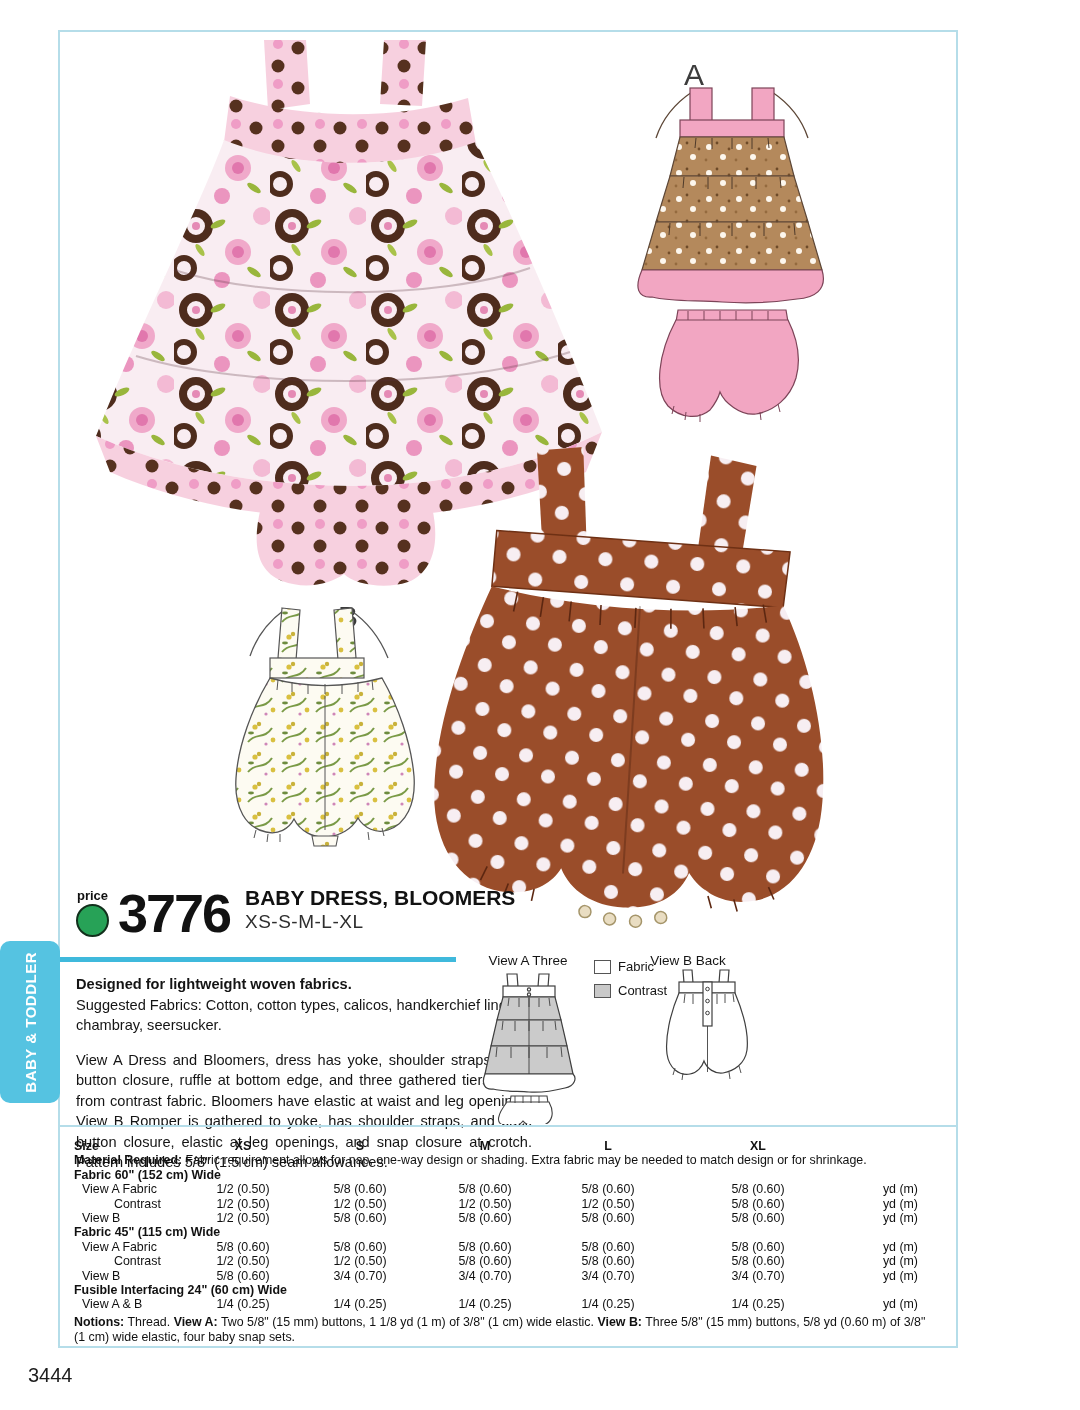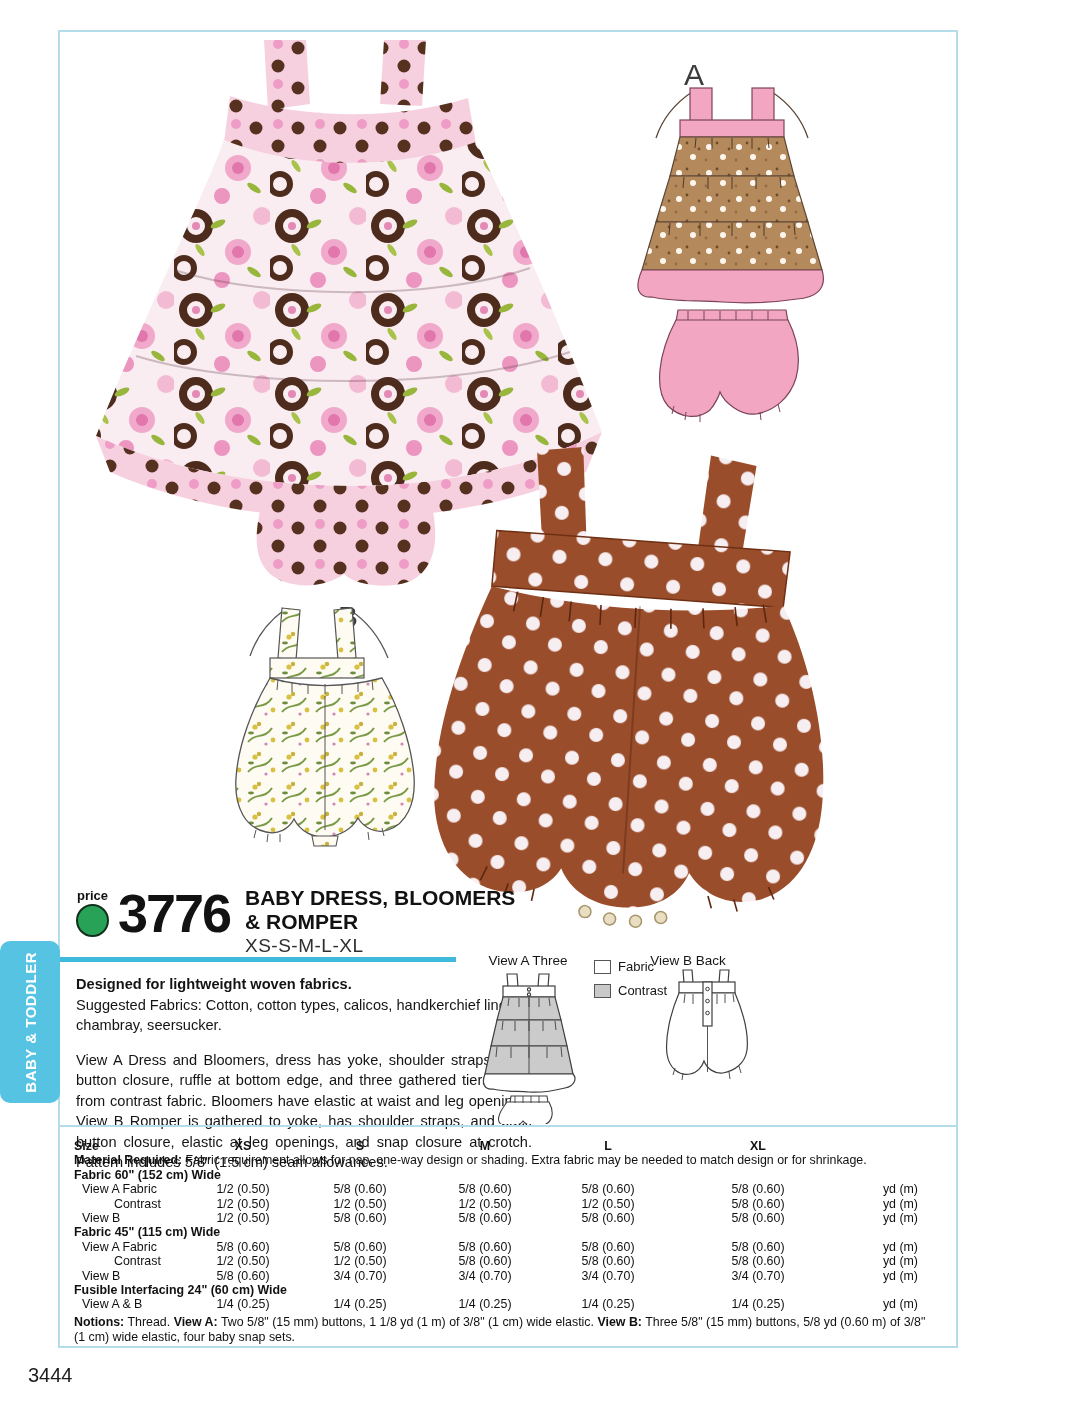--- a/index.html
+++ b/index.html
@@ -238,21 +238,20 @@
         <circle cx="246" cy="474" r="6" fill="#e9ddc2" stroke="#a5956a" stroke-width="1.5"></circle>
       </g>
     </g>
   </svg>
 
   <div id="price-label" class="abs">price</div>
   <div id="price-dot" class="abs"></div>
   <div id="pattern-number" class="abs">3776</div>
   <div id="title-block" class="abs">
     <div class="title-line">BABY DRESS, BLOOMERS</div>
-    <div class="title-line">&amp; ROMPER</div>
     <div id="sizes-line">XS-S-M-L-XL</div>
   </div>
   <div id="title-rule" class="abs"></div>
 
   <div id="description" class="abs">
     <div class="bold">Designed for lightweight woven fabrics.</div>
     <div>Suggested Fabrics: Cotton, cotton types, calicos, handkerchief linen, chambray, seersucker.</div>
     <div class="body">View A Dress and Bloomers, dress has yoke, shoulder straps, back button closure, ruffle at bottom edge, and three gathered tiers made from contrast fabric. Bloomers have elastic at waist and leg openings. View B Romper is gathered to yoke, has shoulder straps, and back button closure, elastic at leg openings, and snap closure at crotch. Pattern includes 5/8" (1.5 cm) seam allowances.</div>
   </div>
 

